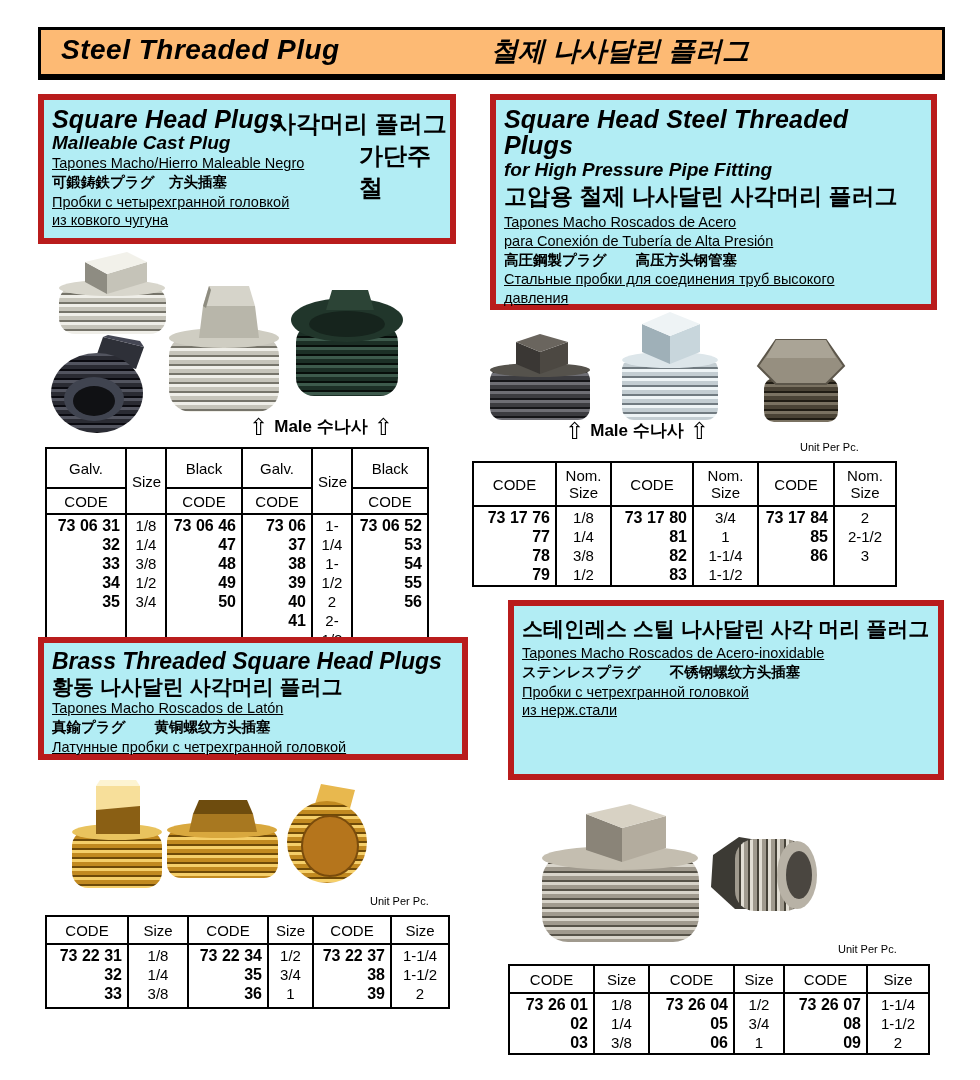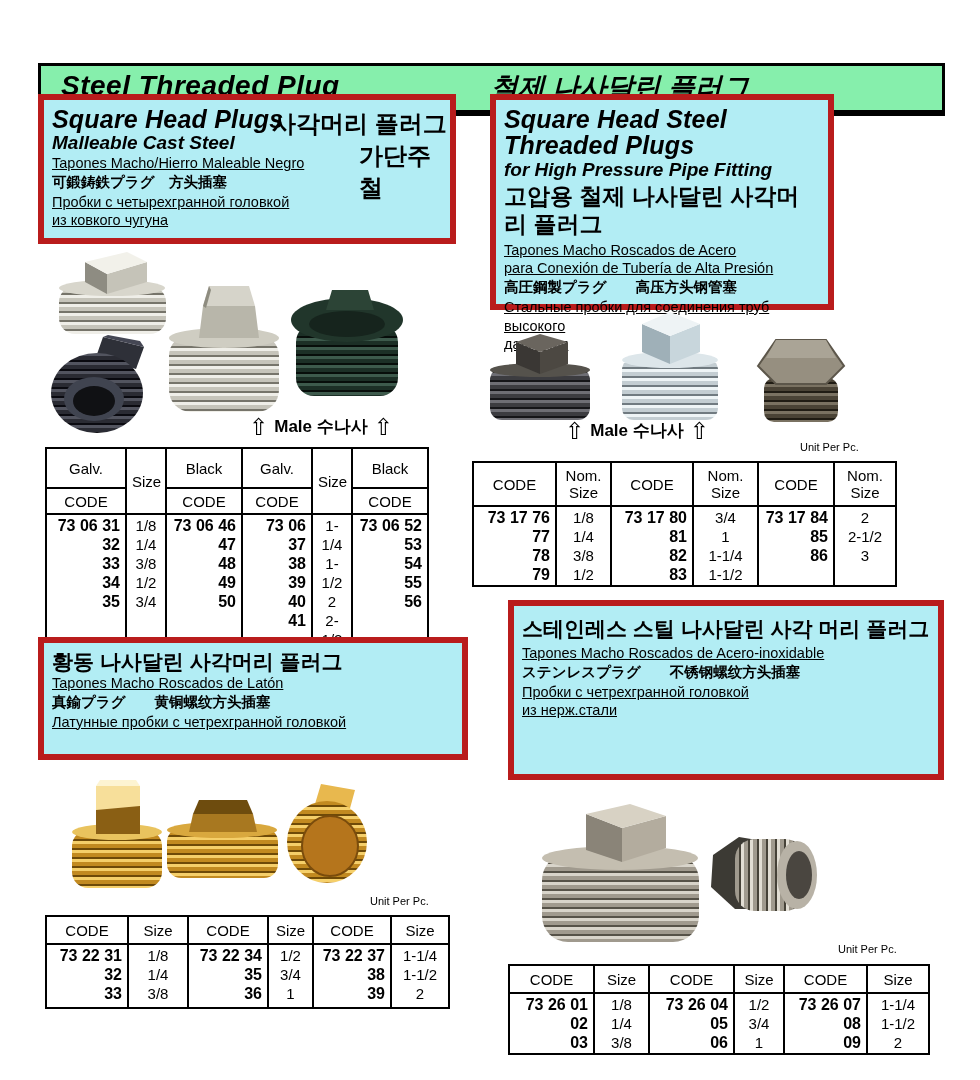--- a/index.html
+++ b/index.html
@@ -4,29 +4,29 @@
 <style>
   html,body { margin:0; padding:0; background:#e8e8e8; }
   .page {
     position:relative; width:980px; height:1080px; background:#ffffff;
     font-family:"Liberation Sans","DejaVu Sans",sans-serif; color:#000;
     overflow:hidden; margin:0 auto;
   }
   
   .header-bar {
     position:absolute; left:38px; top:27px; width:901px; height:44px;
-    background:#86efac; border:3px solid #000; border-bottom-width:6px;margin-top:36px;
+    background:#fdba74; border:3px solid #000; border-bottom-width:6px;
   }
   .header-en { position:absolute; left:20px; top:4px; font-size:28px; font-weight:bold; font-style:italic; letter-spacing:.5px; }
   .header-ko { position:absolute; left:450px; top:3px; font-size:27px; font-weight:bold; font-style:italic; }
 
   
   .panel { position:absolute; background:#b2edf4; border:6px solid #b91c1c; box-sizing:border-box; padding:6px 8px; }
   .panel-tl { left:38px; top:94px; width:418px; height:150px; }
-  .panel-tr { left:490px; top:94px; width:344px; height:216px; }
+  .panel-tr { left:490px; top:94px; width:447px; height:216px; }
   .panel-bl { left:38px; top:637px; width:430px; height:123px; }
   .panel-br { left:508px; top:600px; width:436px; height:180px; }
   .t-big   { font-size:25px; font-weight:bold; font-style:italic; line-height:1.05; letter-spacing:.2px; }
   .t-big2  { font-size:23px; font-weight:bold; font-style:italic; line-height:1.1; }
   .t-sub   { font-size:19px; font-weight:bold; font-style:italic; line-height:1.15; }
   .t-ko    { font-size:23px; font-weight:bold; line-height:1.2; }
   .t-ko-sm { font-size:21px; font-weight:bold; line-height:1.2; }
   .t-small { font-size:14.5px; line-height:1.3;text-decoration:underline; }
   .t-cjk   { font-size:14.5px; font-weight:bold; line-height:1.35; }
   .pre     { white-space:pre-line; }
@@ -107,21 +107,21 @@
     </defs>
   </svg>
 
   <div class="header-bar">
     <span class="header-en">Steel Threaded Plug</span>
     <span class="header-ko">철제 나사달린 플러그</span>
   </div>
 
   <div class="panel panel-tl">
     <div class="t-big">Square Head Plugs</div>
-    <div class="t-sub">Malleable Cast Steel</div>
+    <div class="t-sub">Malleable Cast Plug</div>
     <div class="t-small">Tapones Macho/Hierro Maleable Negro</div>
     <div class="t-cjk">可鍛鋳鉄プラグ　方头插塞</div>
     <div class="t-small pre">Пробки с четырехгранной головкой
 из ковкого чугуна</div>
     <span class="ko-abs1">사각머리 플러그</span>
     <span class="ko-abs2">가단주철</span>
   </div>
 
   <svg style="left:55px;top:250px" width="115" height="88" viewBox="0 0 115 88">
     <rect x="4" y="36" width="107" height="48" rx="16" fill="url(#pat-galv)"></rect>
@@ -298,20 +298,21 @@
 85
 86</td>
       <td class="sizes">2
 2-1/2
 3</td>
     </tr>
   </tbody>
     </table>
 
   <div class="panel panel-bl">
+    <div class="t-big2">Brass Threaded Square Head Plugs</div>
     <div class="t-ko-sm">황동 나사달린 사각머리 플러그</div>
     <div class="t-small">Tapones Macho Roscados de Latón</div>
     <div class="t-cjk">真鍮プラグ　　黄铜螺纹方头插塞</div>
     <div class="t-small">Латунные пробки с четрехгранной головкой</div>
   </div>
 
   <svg style="left:70px;top:778px" width="95" height="115" viewBox="0 0 95 115">
     <rect x="2" y="52" width="90" height="58" rx="16" fill="url(#pat-brass)"></rect>
     <ellipse cx="47" cy="54" rx="45" ry="8" fill="#e9c35e"></ellipse>
     <rect x="26" y="8" width="44" height="48" fill="#8a5f14"></rect>

